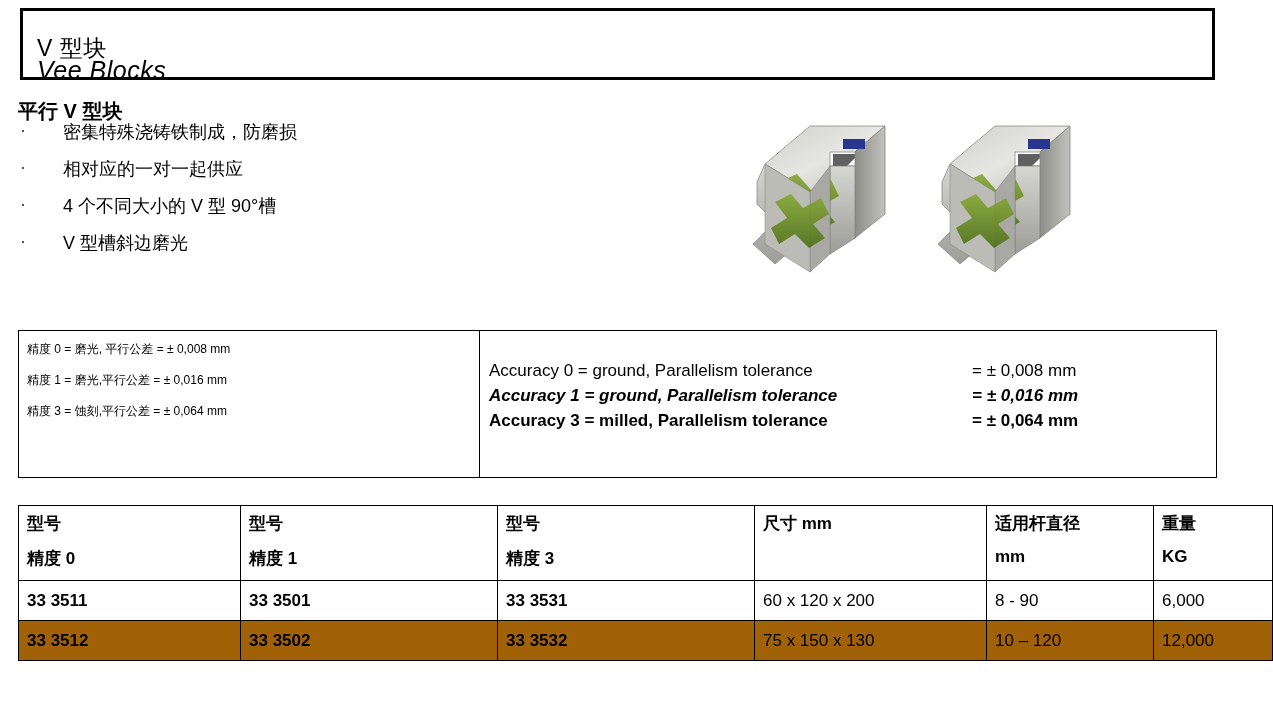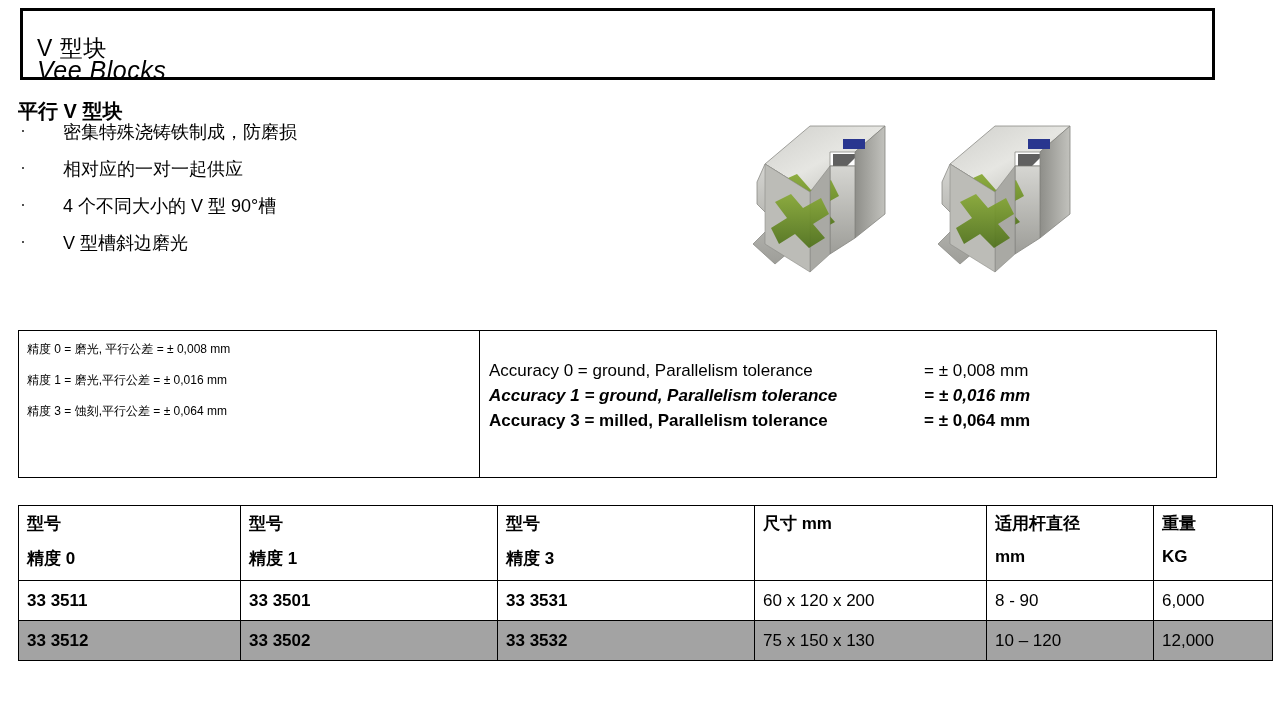--- a/index.html
+++ b/index.html
@@ -126,21 +126,21 @@
     width: 720px;
   }
   .acc-right-row {
     height: 25px;
     font-size: 17px;
     white-space: nowrap;
     display: flex;
     gap: 40px;
   }
   .acc-r1 { width: 395px; }
-  .acc-r2 { width: 120px; }
+  .acc-r2 { width: 120px; margin-left: 48px; }
   .acc-right-row.bold { font-weight: bold; }
   .acc-right-row.bolditalic { font-weight: bold; font-style: italic; }
   .acc-right-row.row0 { font-weight: normal; }
 
   
   .data-table {
     position: absolute;
     left: 18px;
     top: 505px;
     width: 1152px;
@@ -161,21 +161,21 @@
   }
   .data-table thead th .l2 {
     display: block;
     margin-top: 12px;
   }
   .data-table tbody td {
     height: 27px;
     vertical-align: middle;
   }
   .data-table tbody tr.alt td {
-    background: #a3a3a3;
+    background: #a16207;
   }
   .data-table tbody td.bold { font-weight: bold; }
 
   .col-a { width: 205px; }
   .col-b { width: 240px; }
   .col-c { width: 240px; }
   .col-d { width: 215px; }
   .col-e { width: 150px; }
   .col-f { width: 102px; }
 </style>

